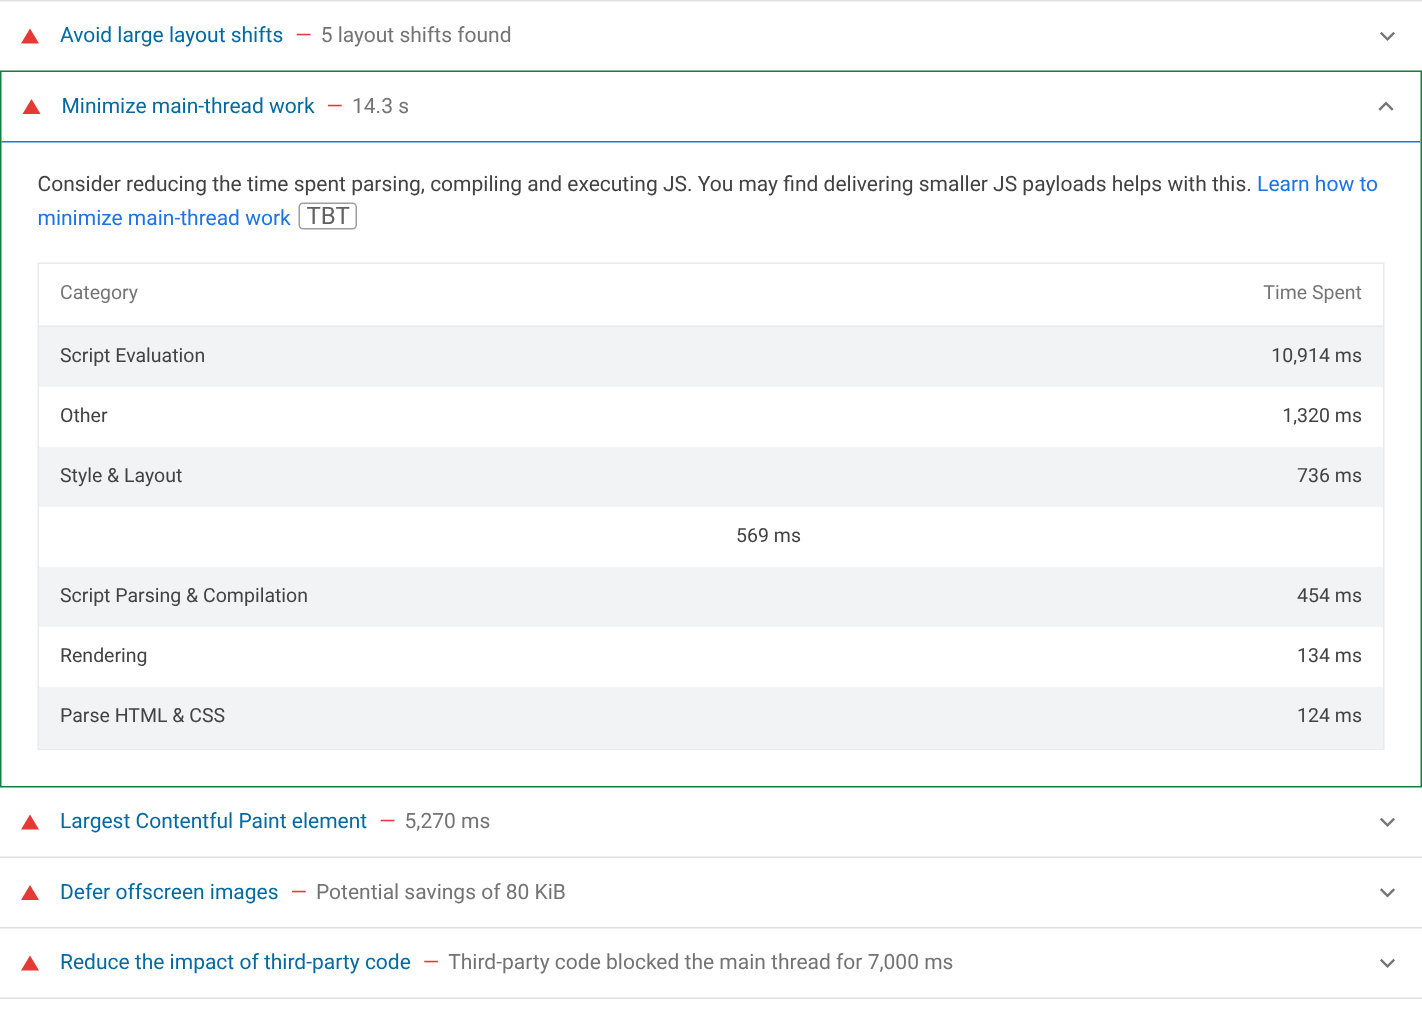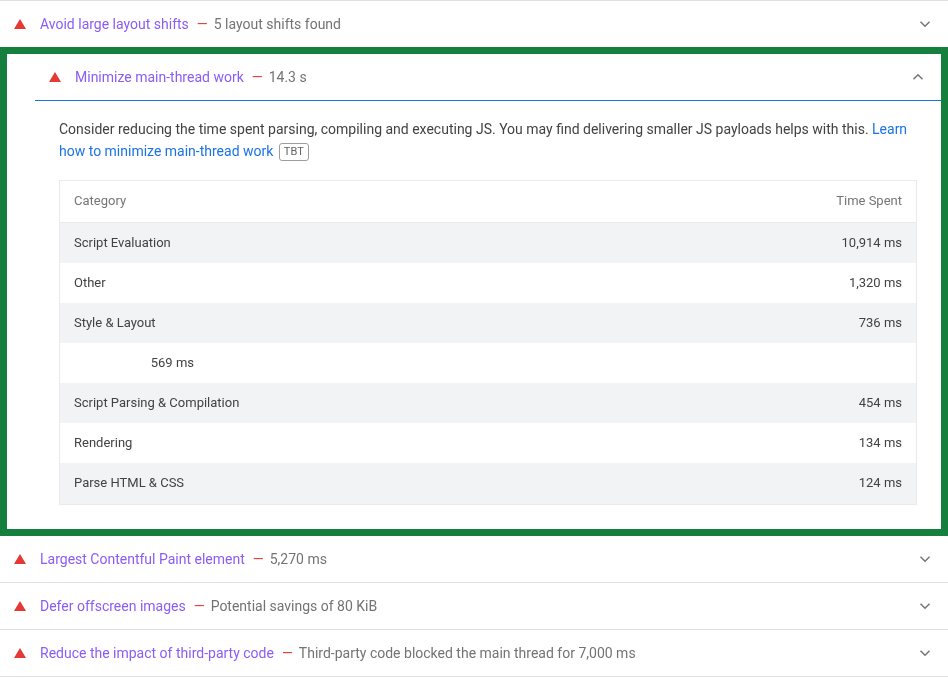--- a/index.html
+++ b/index.html
@@ -21,64 +21,64 @@
     cursor: pointer;
   }
   .audit-header .tri-icon {
     width: 0; height: 0;
     border-left: 6px solid transparent;
     border-right: 6px solid transparent;
     border-bottom: 10px solid #e53935;
     margin-right: 14px;
     flex-shrink: 0;
   }
-  .audit-title { color: #8b5cf6; }
+  .audit-title { color: #0369a1; }
   .audit-sep { color: #e53935; margin: 0 6px 0 8px; }
   .audit-detail { color: #737373; }
   .chevron {
     margin-left: auto;
     color: #757575;
     display: inline-flex;
   }
   .chevron svg { width: 18px; height: 18px; }
   .audit.expanded {
-    border: 7px solid #15803d;
+    border: 1px solid #15803d;
     margin: -1px 0 0 0;
     position: relative;
-    padding-left: 28px;
   }
   .audit.expanded .audit-header {
     border-bottom: 1px solid #1a73e8;
   }
   .audit-body {
     padding: 18px 24px 24px 24px;
     color: #424242;
     font-size: 14px;
     line-height: 1.55;
   }
   .audit-body a { color: #1a73e8; text-decoration: none; }
   .tbt-tag {
     display: inline-block;
     border: 1px solid #9e9e9e;
     border-radius: 3px;
     padding: 0 4px;
-    font-size: 11px;
+    font-size: 16px;
     color: #616161;
     margin-left: 2px;
     line-height: 16px;
     vertical-align: 1px;
   }
   .table {
     margin-top: 18px;
     border: 1px solid #e8eaed;
     font-size: 13px;
   }
   .trow {
     display: flex;
     padding: 10px 14px;
+    justify-content: center;
   }
   .trow-header {
     color: #757575;
     background: #fff;
     border-bottom: 1px solid #e8eaed;
   }
   .trow:nth-child(even):not(.trow-header) { background: #f1f3f4; }
   .trow:nth-child(odd):not(.trow-header) { background: #fff; }
   .tcell-cat { flex: 1; }
   .tcell-val { text-align: right; min-width: 120px; }

